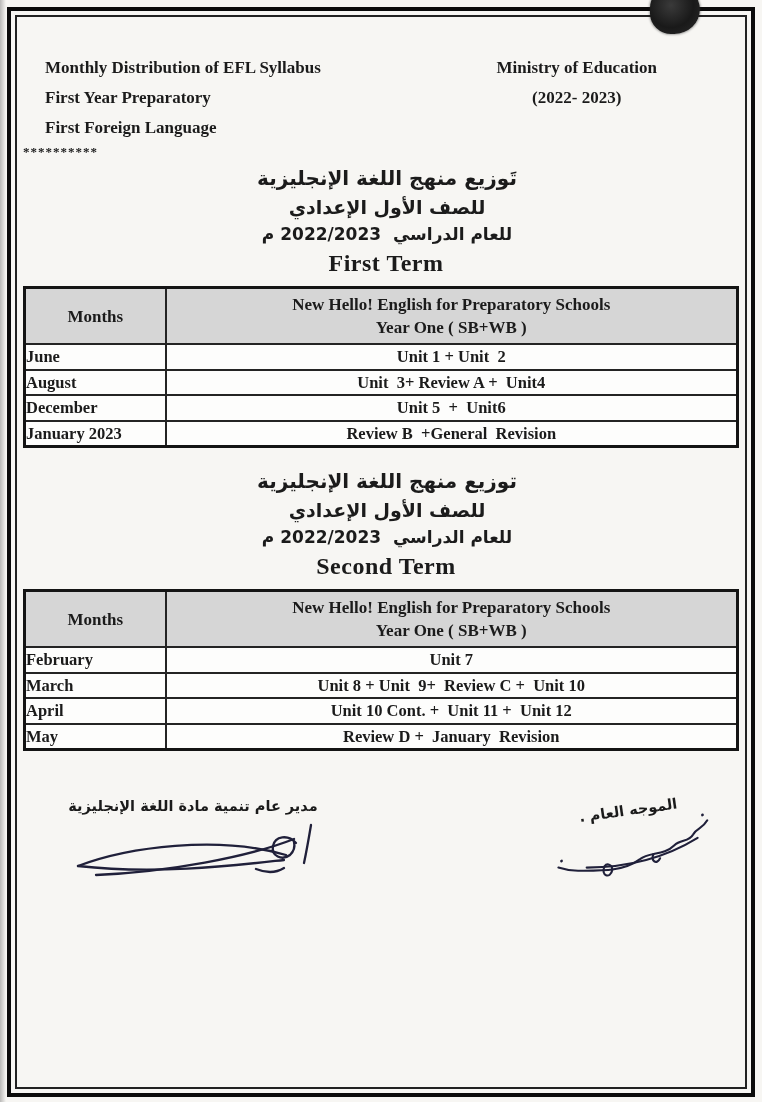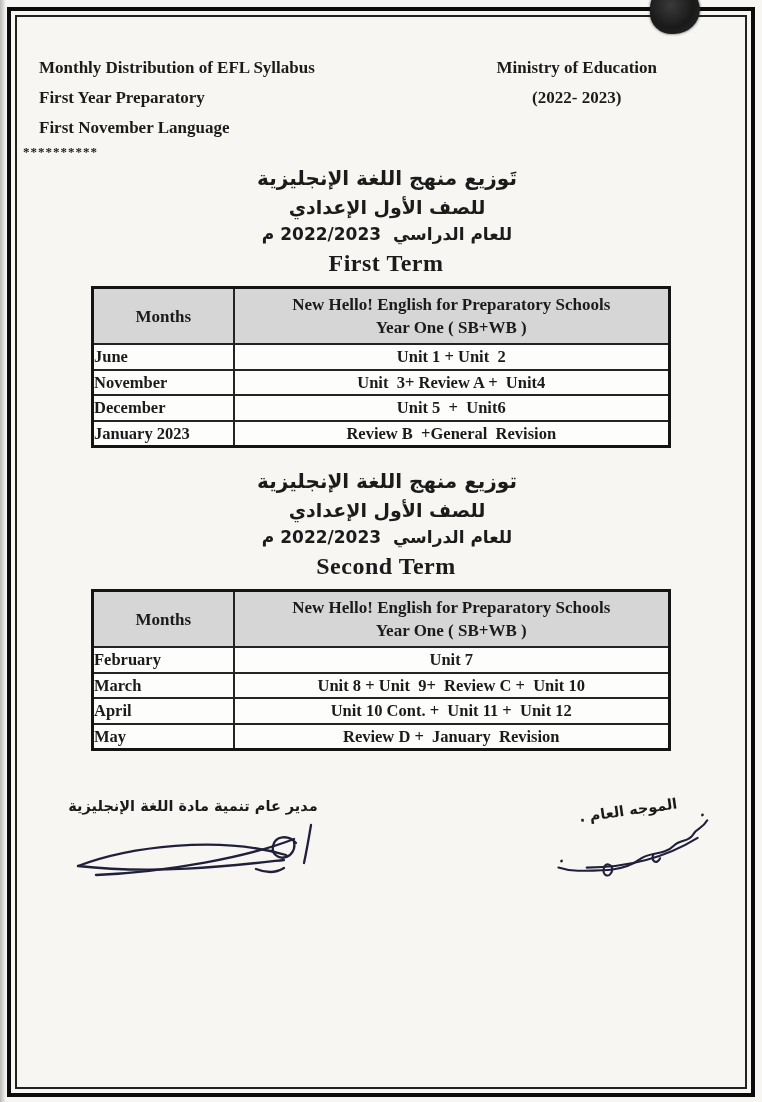--- a/index.html
+++ b/index.html
@@ -20,36 +20,36 @@
   .frame-outer{position:absolute;top:7px;left:7px;right:7px;bottom:5px;border:4px solid #0b0b0b;z-index:1;}
   .frame-inner{position:absolute;top:15px;left:15px;right:15px;bottom:13px;border:2px solid #222;z-index:1;}
   .stamp{
     position:absolute;left:650px;top:-14px;width:50px;height:48px;z-index:5;
     border-radius:48% 52% 55% 45%;
     background:radial-gradient(circle at 42% 40%, #3a3a3a 0%, #191919 55%, #2b2b2b 100%);
     box-shadow:0 0 2px 1px rgba(30,30,30,.35);
   }
   .content{position:absolute;inset:17px;z-index:2;}
 
-  .header-row{display:flex;justify-content:space-between;margin-top:36px;padding-left:22px;padding-right:88px;}
+  .header-row{display:flex;justify-content:space-between;margin-top:36px;padding-left:28px;padding-right:88px;}
   .hline{font-size:17px;font-weight:bold;line-height:30px;white-space:nowrap;}
   .header-right{text-align:center;}
   .asterisks{margin-left:6px;margin-top:2px;font-size:13px;font-weight:bold;letter-spacing:1px;line-height:14px;}
 
   .center-block{text-align:center;}
   .ar{font-family:"DejaVu Sans",sans-serif;font-weight:bold;direction:rtl;transform:translateX(6px);}
   .ar-l1{font-size:20px;line-height:30px;}
   .ar-l2{font-size:19px;line-height:28px;}
   .ar-l3{font-size:17px;line-height:27px;white-space:pre;}
   .term-title{font-size:24px;font-weight:bold;line-height:30px;letter-spacing:.5px;padding-left:10px;}
   .block-1{margin-top:4px;}
   .block-2{margin-top:18px;}
 
   table.syllabus{
-    width:580px;margin:8px auto 8px auto;border-collapse:collapse;
+    width:716px;margin:8px auto 8px auto;border-collapse:collapse;
     border:3px solid var(--border);table-layout:fixed;background:#fdfdfc;
   }
   table.syllabus col.c1{width:141px;}
   table.syllabus th,table.syllabus td{border:2px solid #242424;}
   table.syllabus th{
     background:var(--table-header-bg);font-size:17px;font-weight:bold;
     line-height:23px;padding:4px 0;text-align:center;
   }
   table.syllabus td{font-size:16.5px;font-weight:bold;line-height:19px;padding:2px 0 2.5px 0;}
   td.month{text-align:left;padding-left:7px;white-space:nowrap;}
@@ -70,21 +70,21 @@
   <div class="frame-outer"></div>
   <div class="frame-inner"></div>
   <div class="stamp"></div>
 
   <div class="content">
 
     <div class="header-row">
       <div class="header-left">
         <div class="hline">Monthly Distribution of EFL Syllabus</div>
         <div class="hline">First Year Preparatory</div>
-        <div class="hline">First November Language</div>
+        <div class="hline">First Foreign Language</div>
       </div>
       <div class="header-right">
         <div class="hline">Ministry of Education</div>
         <div class="hline">(2022- 2023)</div>
       </div>
     </div>
     <div class="asterisks">**********</div>
 
     <section>
       <div class="center-block block-1">
@@ -106,21 +106,21 @@
               <div>Year One ( SB+WB )</div>
             </th>
           </tr>
         </thead>
         <tbody>
           <tr>
             <td class="month">June</td>
             <td class="units">Unit 1 + Unit  2</td>
           </tr>
           <tr>
-            <td class="month">November</td>
+            <td class="month">August</td>
             <td class="units">Unit  3+ Review A +  Unit4</td>
           </tr>
           <tr>
             <td class="month">December</td>
             <td class="units">Unit 5  +  Unit6</td>
           </tr>
           <tr>
             <td class="month">January 2023</td>
             <td class="units">Review B  +General  Revision</td>
           </tr>

